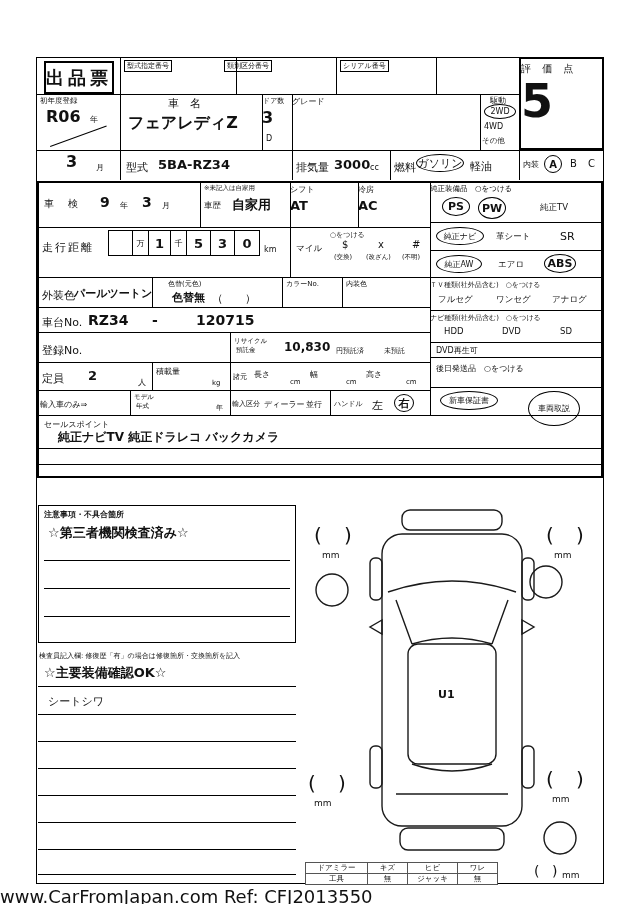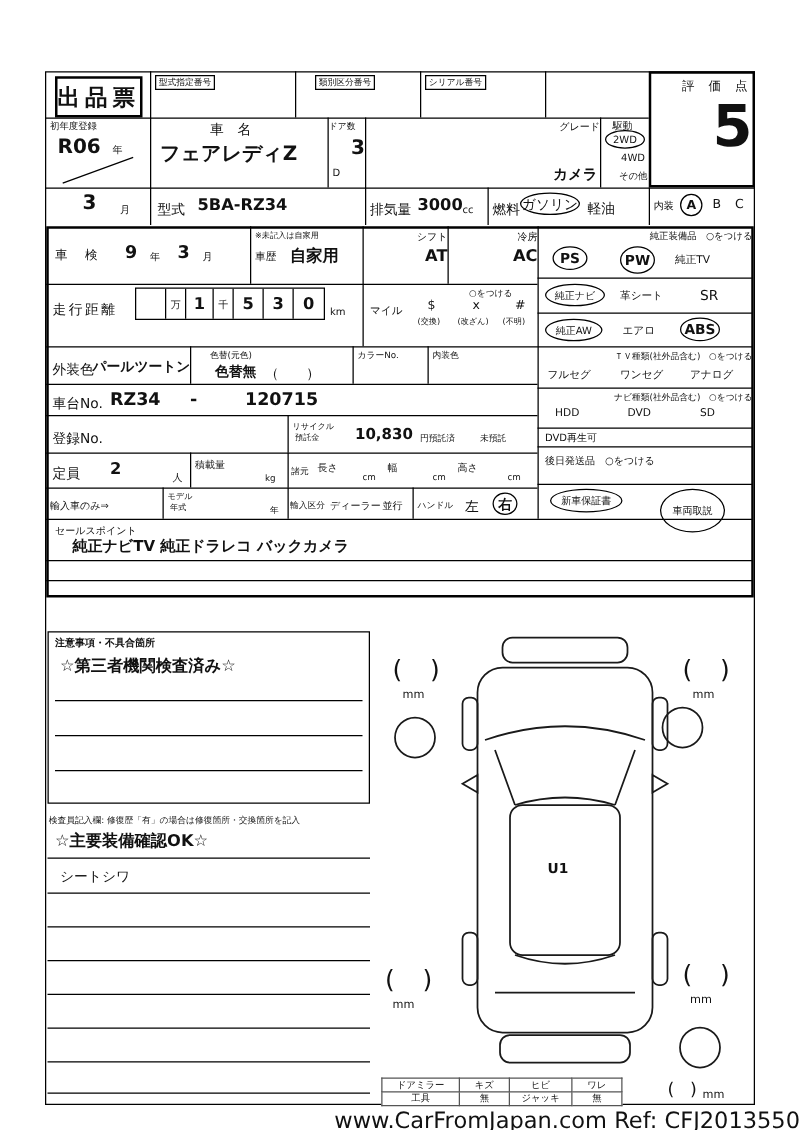--- a/index.html
+++ b/index.html
@@ -4,41 +4,41 @@
 <style>
   *{margin:0;padding:0;box-sizing:border-box}
   html,body{width:640px;height:904px}
   body{background:#fff;font-family:"DejaVu Sans","Liberation Sans",sans-serif;color:#111}
   #page{position:relative;width:640px;height:904px;background:#fff;overflow:hidden}
   .a{position:absolute}
   .hl{position:absolute;border-top:1px solid #000;height:0}
   .vl{position:absolute;border-left:1px solid #000;width:0}
   .ov{position:absolute;border:1.5px solid #000;border-radius:50%;display:flex;align-items:center;justify-content:center;background:transparent}
   .b{font-weight:bold}
-  .ctr{text-align:right}
+  .ctr{text-align:left}
   .f6{font-size:6.5px}.f7{font-size:7px}.f75{font-size:7.5px}.f8{font-size:8px}.f85{font-size:8.5px}
   .f9{font-size:11px}.f10{font-size:10px}.f11{font-size:11px}.f115{font-size:11.5px}.f12{font-size:12px}
   .f13{font-size:13px}.f14{font-size:14px}.f16{font-size:16px}
   .tag{border:1px solid #000;padding:0 2px;font-size:7px;background:#fff}
   .mcell{border-right:1px solid #000;display:flex;align-items:center;justify-content:center}
   .mini td{border:1px solid #555;font-size:7.5px;text-align:center;padding:0 2px;height:11px}
   .mini{border-collapse:collapse;background:#fff}
 </style>
 </head>
 <body>
 
 <div id="page">
 
   <div class="a" style="left:36px;top:57px;width:568px;height:827px;border:1.5px solid #000"></div>
 
   <div class="a" style="left:44px;top:61px;width:70px;height:33px;border:2px solid #000;display:flex;align-items:center;justify-content:center">
     <span class="b" style="font-size:18px;letter-spacing:4px">出品票</span>
   </div>
   <span class="a tag" style="left:124px;top:60px">型式指定番号</span>
-  <span class="a tag" style="left:252px;top:60px">類別区分番号</span>
+  <span class="a tag" style="left:224px;top:60px">類別区分番号</span>
   <span class="a tag" style="left:340px;top:60px">シリアル番号</span>
 
   <div class="vl" style="left:120px;top:57px;height:123px"></div>
   <div class="vl" style="left:236px;top:57px;height:37px"></div>
   <div class="vl" style="left:336px;top:57px;height:37px"></div>
   <div class="vl" style="left:436px;top:57px;height:37px"></div>
   <div class="hl" style="left:36px;top:94px;width:483px"></div>
   <div class="hl" style="left:36px;top:150px;width:568px"></div>
   <div class="vl" style="left:262px;top:94px;height:56px"></div>
   <div class="vl" style="left:292px;top:94px;height:86px"></div>
@@ -57,21 +57,20 @@
   <div class="a" style="left:50px;top:146px;width:60px;border-top:1px solid #000;transform:rotate(-20deg);transform-origin:left top"></div>
   <span class="a b f16" style="left:66px;top:152px">3</span>
   <span class="a f8" style="left:96px;top:162px">月</span>
 
   <span class="a f9" style="left:168px;top:96px">車　名</span>
   <span class="a b f16" style="left:128px;top:113px">フェアレディZ</span>
   <span class="a f7" style="left:263px;top:96px">ドア数</span>
   <div class="a b f16 ctr" style="left:262px;top:108px;width:30px">3</div>
   <span class="a f8" style="left:266px;top:134px">D</span>
   <div class="a f8 ctr" style="left:292px;top:96px;width:188px">グレード</div>
-  <div class="a b f115 ctr" style="left:294px;top:132px;width:184px">カメラ</div>
   <span class="a f8" style="left:490px;top:95px">駆動</span>
   <div class="ov f8" style="left:484px;top:104px;width:32px;height:15px">2WD</div>
   <div class="a f8 ctr" style="left:484px;top:122px;width:32px">4WD</div>
   <div class="a f75 ctr" style="left:482px;top:136px;width:36px">その他</div>
 
   <span class="a f9" style="left:126px;top:160px">型式</span>
   <span class="a b f13" style="left:158px;top:157px">5BA-RZ34</span>
   <span class="a f9" style="left:296px;top:160px">排気量</span>
   <span class="a b f13" style="left:334px;top:157px">3000</span>
   <span class="a f8" style="left:370px;top:163px">cc</span>
@@ -122,21 +121,21 @@
   <span class="a f6" style="left:204px;top:184px">※未記入は自家用</span>
   <span class="a f85" style="left:204px;top:200px">車歴</span>
   <span class="a b f13" style="left:232px;top:196px">自家用</span>
   <div class="a f8 ctr" style="left:290px;top:184px;width:68px">シフト</div>
   <div class="a b f13 ctr" style="left:290px;top:198px;width:68px">AT</div>
   <div class="a f8 ctr" style="left:358px;top:184px;width:72px">冷房</div>
   <div class="a b f13 ctr" style="left:358px;top:198px;width:72px">AC</div>
 
   <div class="a f75 ctr" style="left:430px;top:184px;width:172px">純正装備品　○をつける</div>
   <div class="ov f9 b" style="left:442px;top:197px;width:28px;height:19px">PS</div>
-  <div class="ov f9 b" style="left:496px;top:197px;width:28px;height:22px">PW</div>
+  <div class="ov f9 b" style="left:478px;top:197px;width:28px;height:22px">PW</div>
   <span class="a f85" style="left:540px;top:202px">純正TV</span>
   <div class="ov f8" style="left:436px;top:227px;width:48px;height:18px">純正ナビ</div>
   <span class="a f85" style="left:496px;top:231px">革シート</span>
   <span class="a f9" style="left:560px;top:230px">SR</span>
   <div class="ov f8" style="left:436px;top:255px;width:46px;height:18px">純正AW</div>
   <span class="a f85" style="left:498px;top:259px">エアロ</span>
   <div class="ov f9 b" style="left:544px;top:254px;width:32px;height:19px">ABS</div>
 
   <span class="a f9" style="left:42px;top:240px;letter-spacing:2px">走行距離</span>
   <div class="a" style="left:108px;top:230px;width:152px;height:26px;border:1px solid #000;display:flex">

